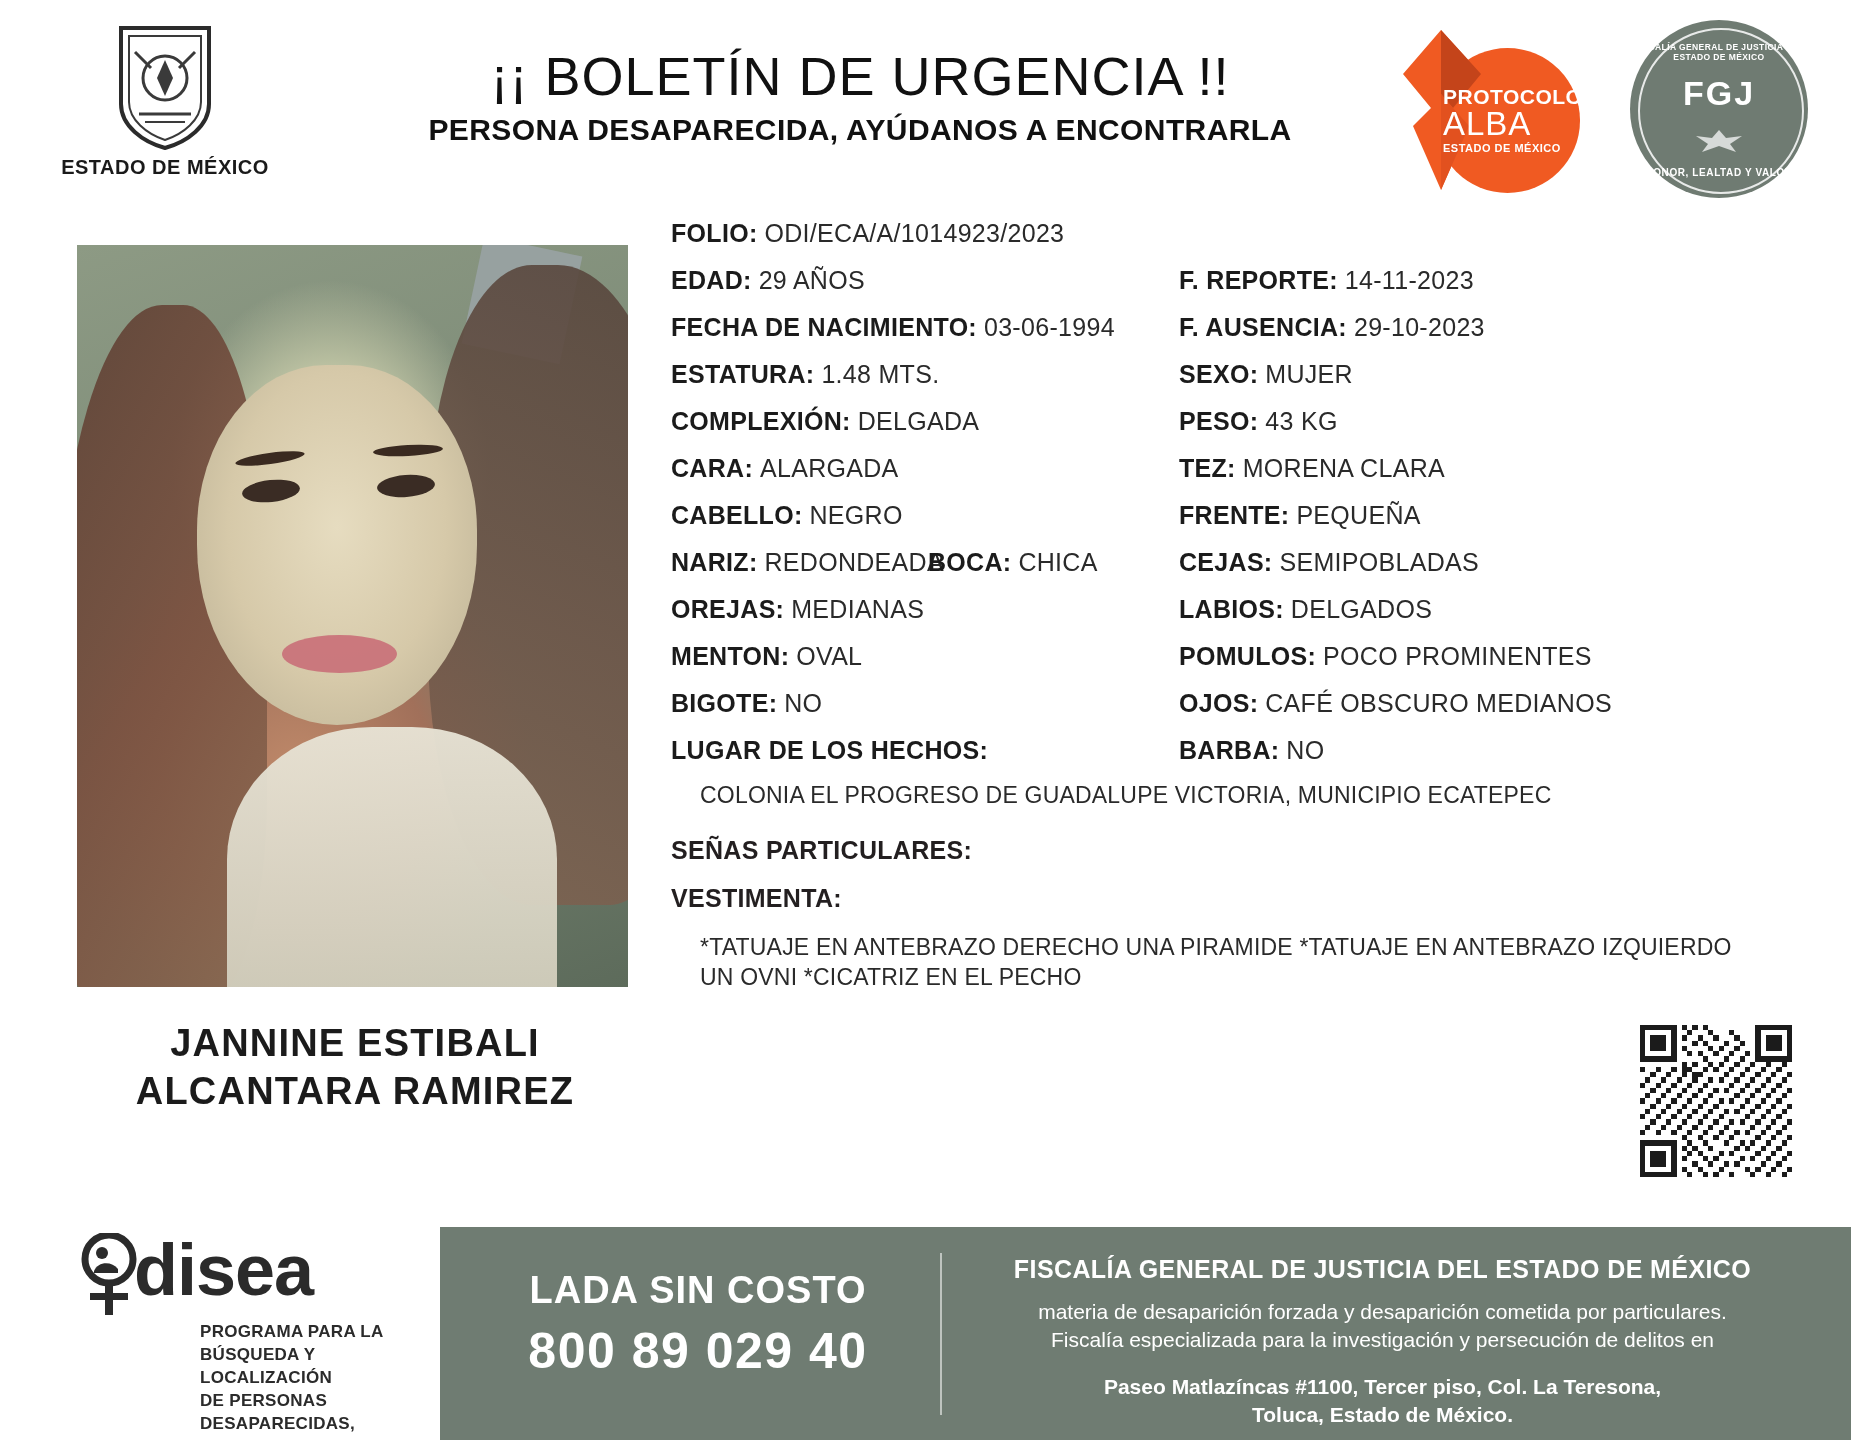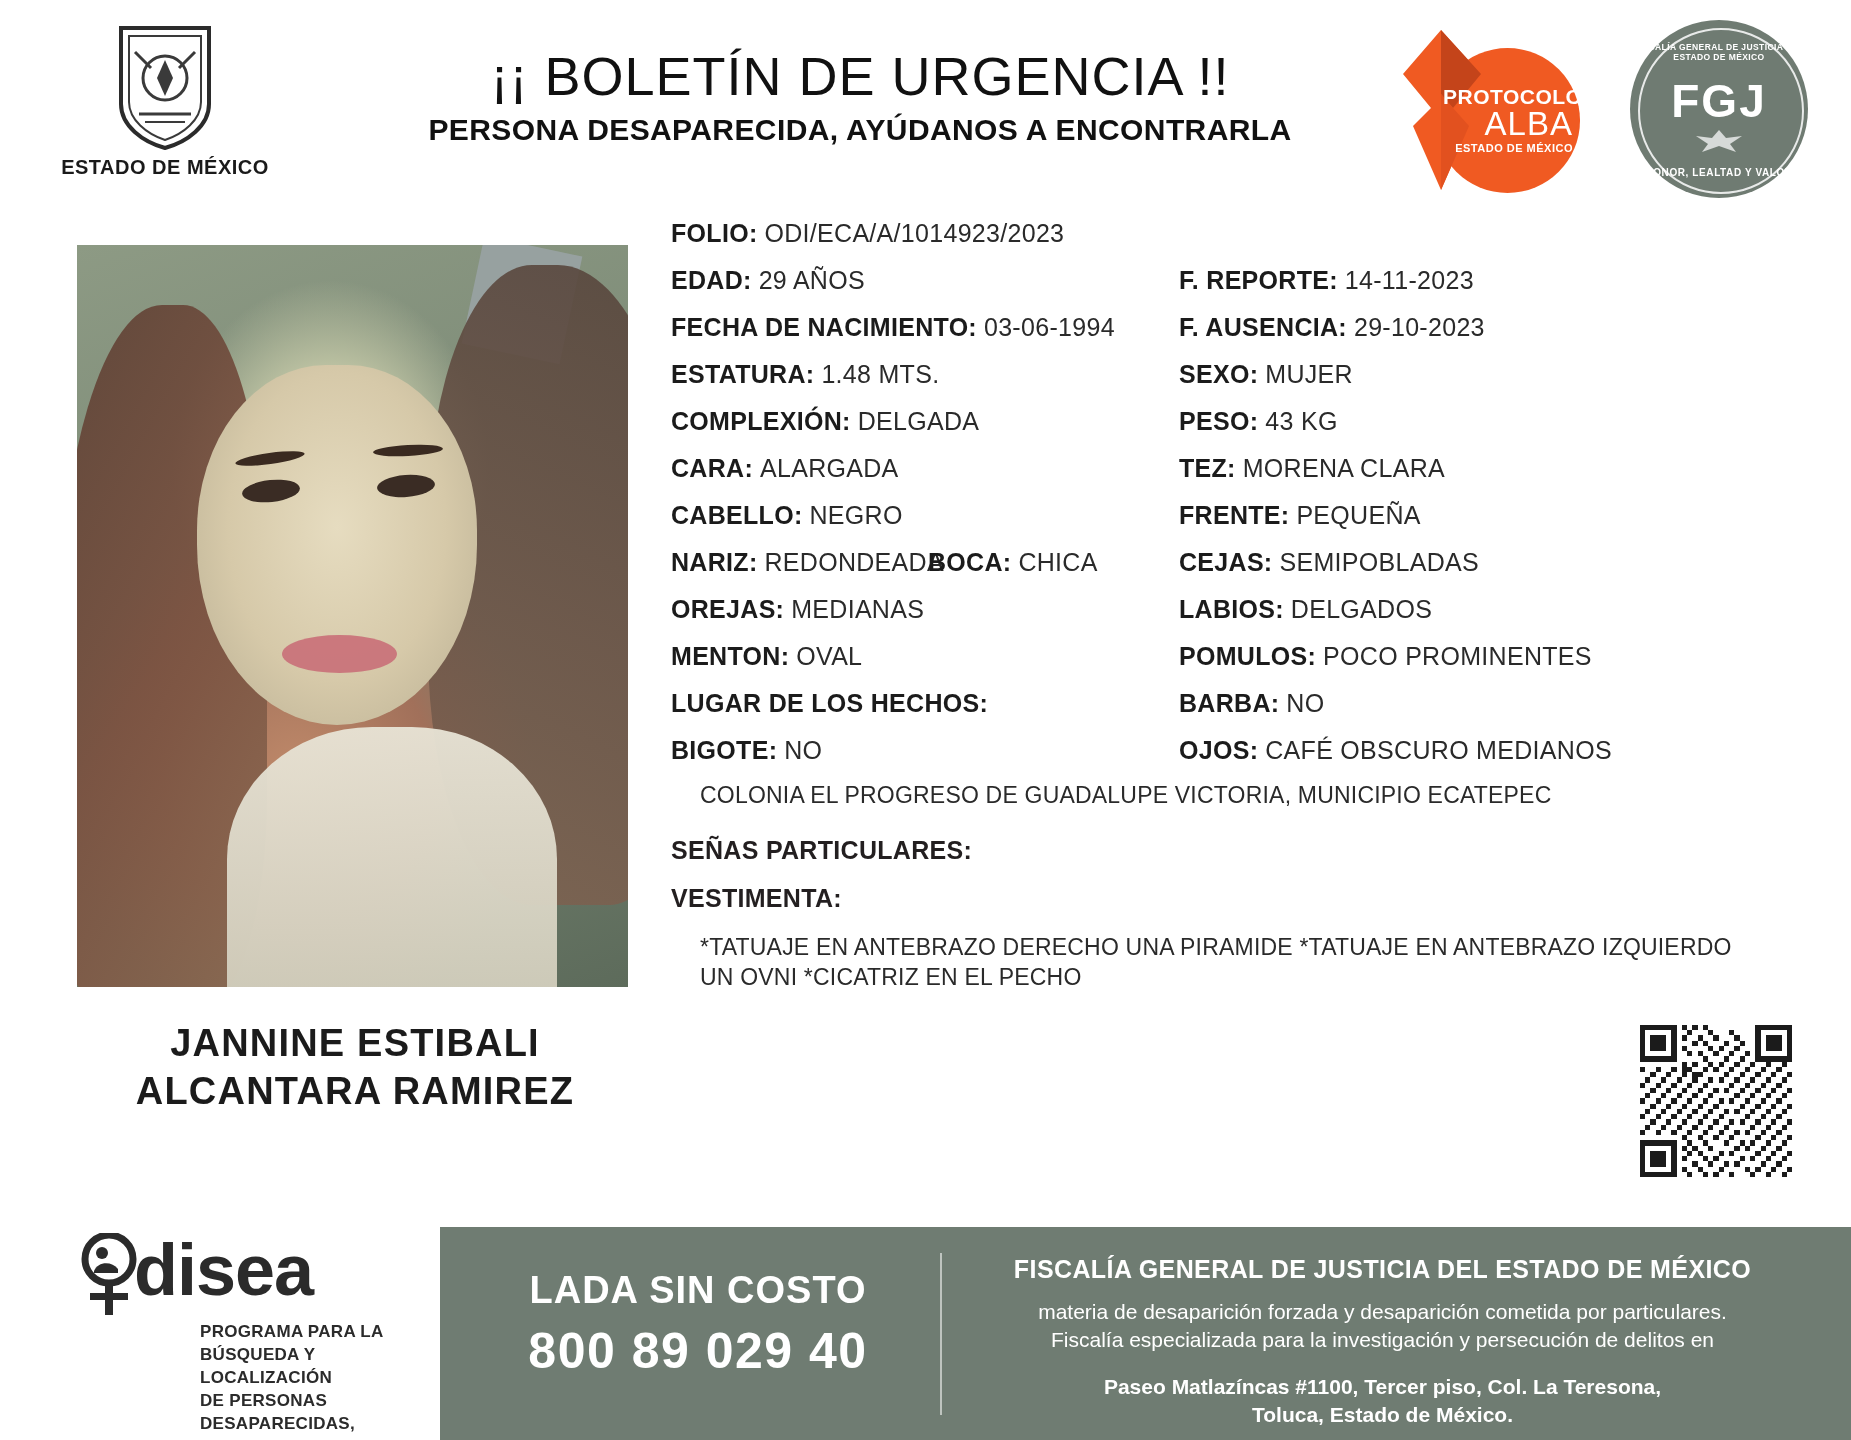--- a/index.html
+++ b/index.html
@@ -95,21 +95,21 @@
     left: 0px;
     top: 6px;
     width: 96px;
     height: 160px;
   }
   .alba-text {
     position: absolute;
     left: 48px;
     top: 62px;
     width: 130px;
-    text-align: right;
+    text-align: left;
     color: #ffffff;
     line-height: 1.0;
   }
   .alba-text .p1 { font-size: 21px; font-weight: bold; letter-spacing: 0.5px; }
   .alba-text .p2 { font-size: 33px; font-weight: normal; letter-spacing: 1px; }
   .alba-text .p3 { font-size: 11px; font-weight: bold; letter-spacing: 0.5px; margin-top: 3px;}
   .fgj-badge {
     position: absolute;
     left: 1630px;
     top: 20px;
@@ -130,21 +130,21 @@
   .fgj-top {
     position: absolute;
     left: 0; top: 22px; width: 178px;
     font-size: 8.5px;
     letter-spacing: 0.4px;
     font-weight: bold;
   }
   .fgj-main {
     position: absolute;
     left: 0; top: 54px; width: 178px;
-    font-size: 46px;
+    font-size: 34px;
     font-weight: bold;
     letter-spacing: 2px;
   }
   .fgj-eagle {
     position: absolute;
     left: 62px; top: 108px;
     width: 54px; height: 26px;
     opacity: 0.85;
   }
   .fgj-bottom {
@@ -560,30 +560,30 @@
     </div>
 
     <div class="row">
       <span class="fld col-l"><span class="lbl">MENTON:</span>
         <span class="val">OVAL</span></span>
       <span class="fld col-r"><span class="lbl">POMULOS:</span>
         <span class="val">POCO PROMINENTES</span></span>
     </div>
 
     <div class="row">
-      <span class="fld col-l"><span class="lbl">LUGAR DE LOS HECHOS:</span></span>
-      <span class="fld col-r"><span class="lbl">BARBA:</span>
-        <span class="val">NO</span></span>
-    </div>
-
-    <div class="row">
       <span class="fld col-l"><span class="lbl">BIGOTE:</span>
         <span class="val">NO</span></span>
       <span class="fld col-r"><span class="lbl">OJOS:</span>
         <span class="val">CAFÉ OBSCURO MEDIANOS</span></span>
+    </div>
+
+    <div class="row">
+      <span class="fld col-l"><span class="lbl">LUGAR DE LOS HECHOS:</span></span>
+      <span class="fld col-r"><span class="lbl">BARBA:</span>
+        <span class="val">NO</span></span>
     </div>
 
     <div class="row" style="height:54px">
       <span class="sub-note">COLONIA EL PROGRESO DE GUADALUPE VICTORIA, MUNICIPIO ECATEPEC</span>
     </div>
 
     <div class="row" style="height:48px">
       <span class="block-title">SEÑAS PARTICULARES:</span>
     </div>
 

